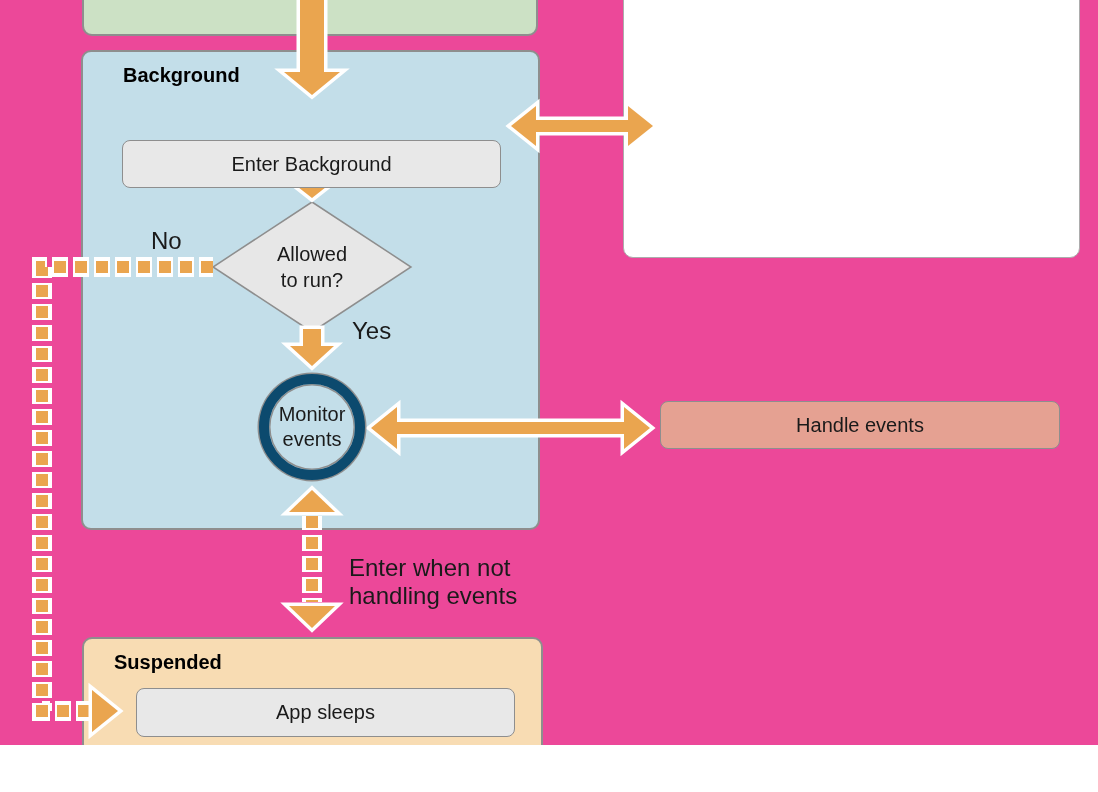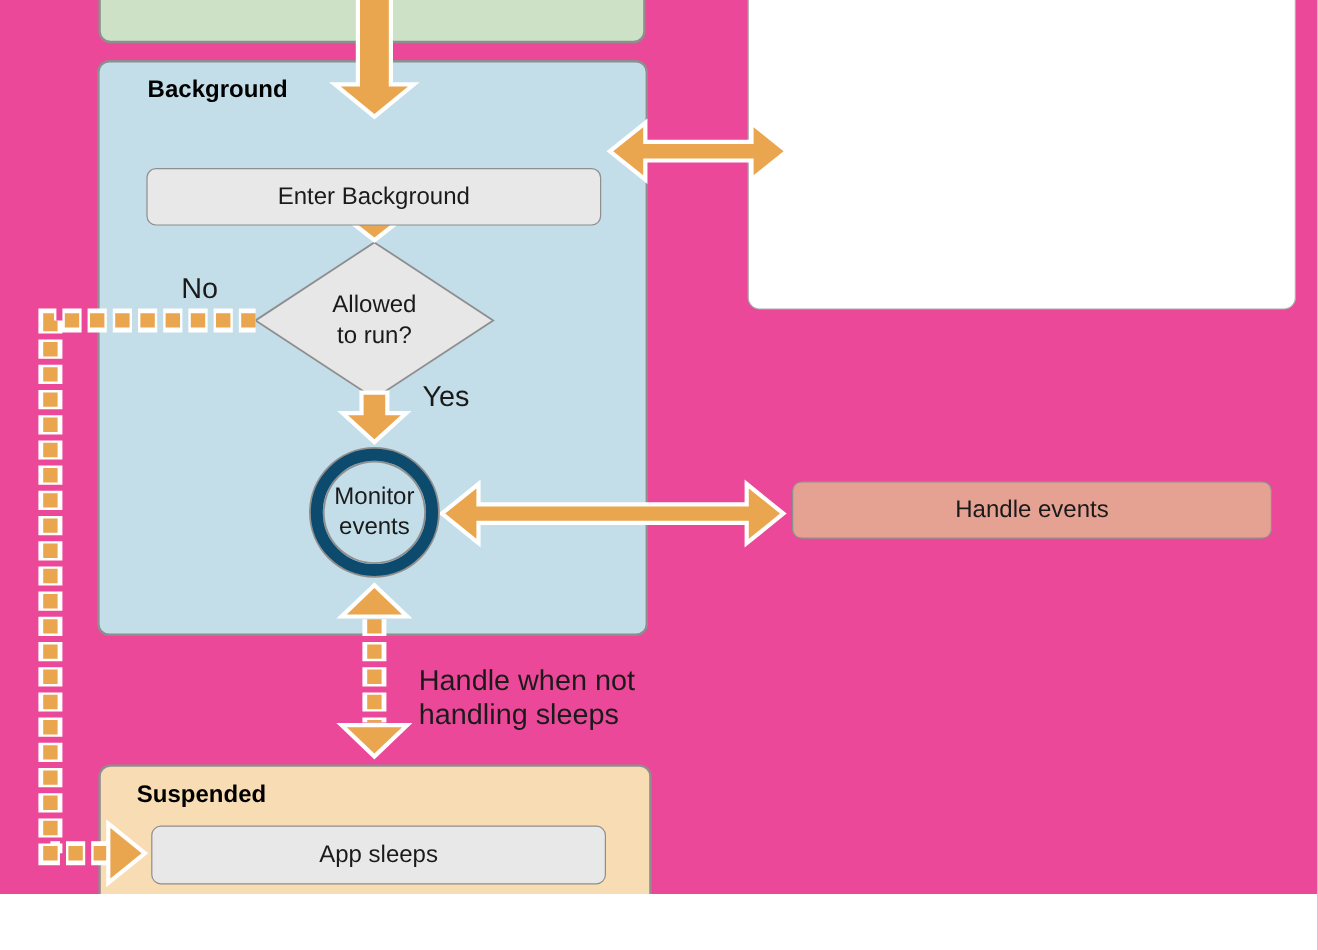--- a/index.html
+++ b/index.html
@@ -13,21 +13,21 @@
   .tan-box{left:82px;top:637px;width:461px;height:133px;background:#f8dcb3;}
   .group-title{position:absolute;font-size:20px;font-weight:bold;color:#000;}
   .bg-title{left:123px;top:64px;}
   .susp-title{left:114px;top:651px;}
   .node{
     position:absolute;background:#e8e8e8;border:1.5px solid #8e8e8e;border-radius:8px;
     box-sizing:border-box;display:flex;align-items:center;justify-content:center;
     font-size:20px;color:#1a1a1a;
   }
   .enter-bg{left:122px;top:100px;width:379px;height:48px;margin-top:40px;}
-  .app-sleeps{left:126px;top:688px;width:379px;height:49px;}
+  .app-sleeps{left:136px;top:688px;width:379px;height:49px;}
   .handle-events{left:660px;top:401px;width:400px;height:48px;background:#e5a192;}
   .panel{
     position:absolute;left:623px;top:-40px;width:457px;height:298px;background:#fff;
     border:1.5px solid #acacac;border-radius:10px;box-sizing:border-box;
   }
   .code-box{
     position:absolute;left:661px;top:102px;width:401px;height:50px;background:#e9f1f1;
     border:1.5px solid #8e9a9a;border-radius:10px;box-sizing:border-box;
     display:flex;align-items:center;justify-content:center;
     font-family:"Liberation Mono","DejaVu Sans Mono",monospace;font-size:19px;color:#333;
@@ -114,17 +114,17 @@
   </div>
 
   <div class="node app-sleeps">
     <span>App sleeps</span>
   </div>
 
 
   <div class="edge-label no-label">No</div>
   <div class="edge-label yes-label">Yes</div>
   <div class="edge-label sleep-note">
-    <span>Handle when not</span><br>
-    <span>handling sleeps</span>
+    <span>Enter when not</span><br>
+    <span>handling events</span>
   </div>
 
 </div>
 
 </body></html>

